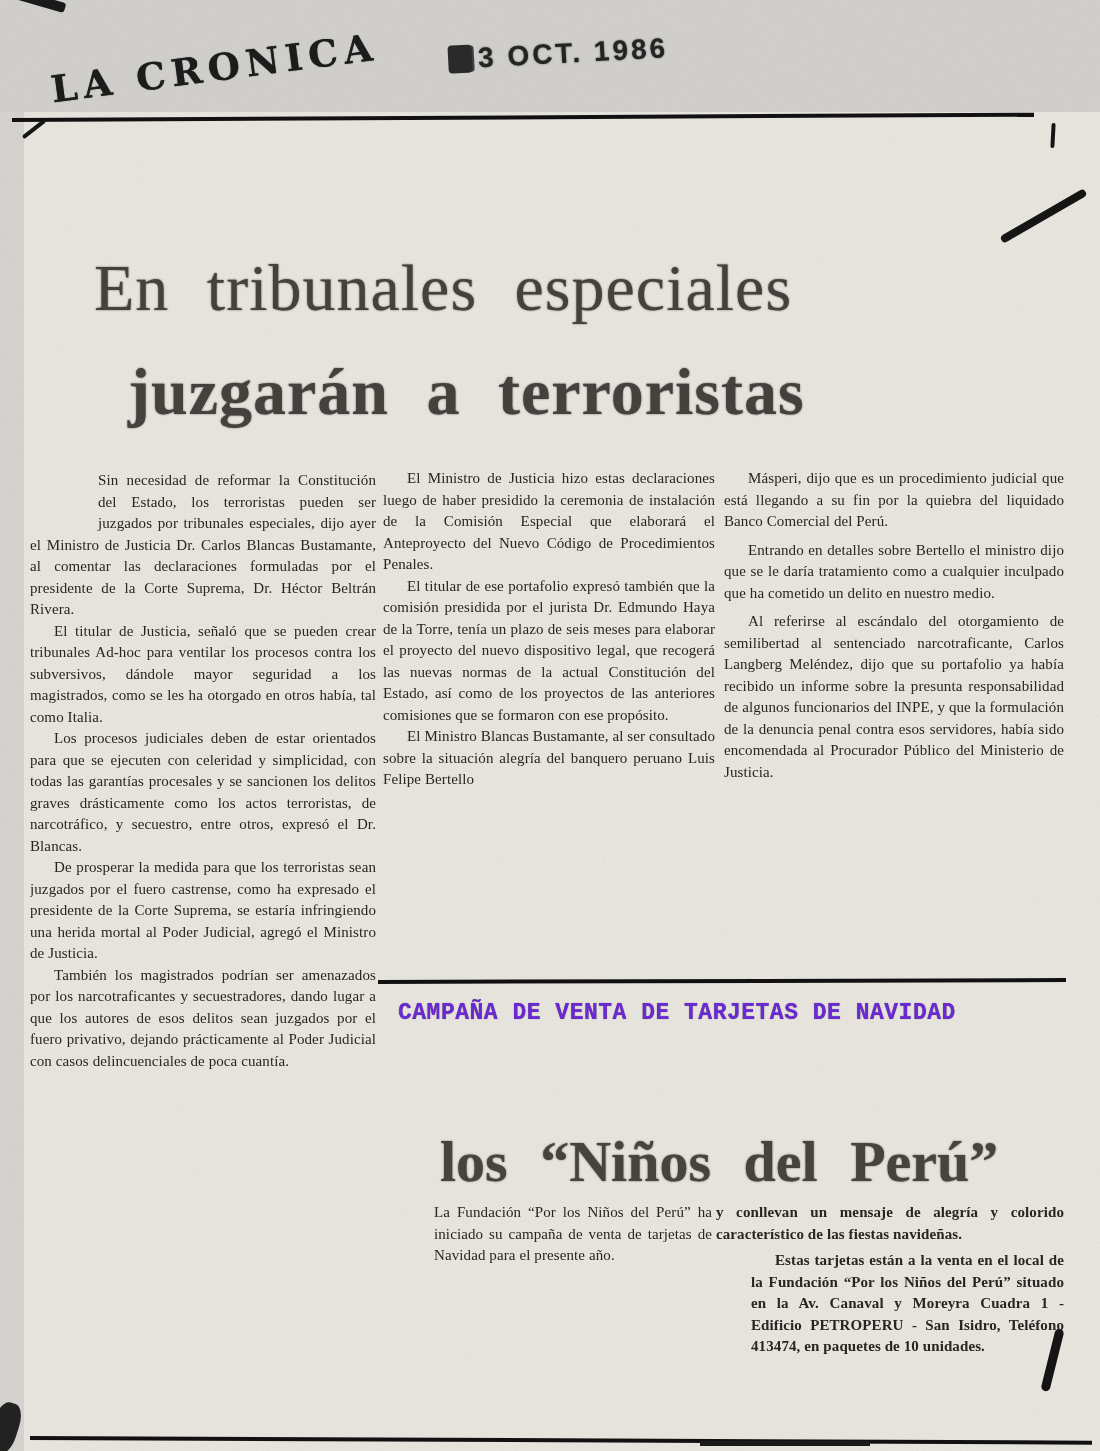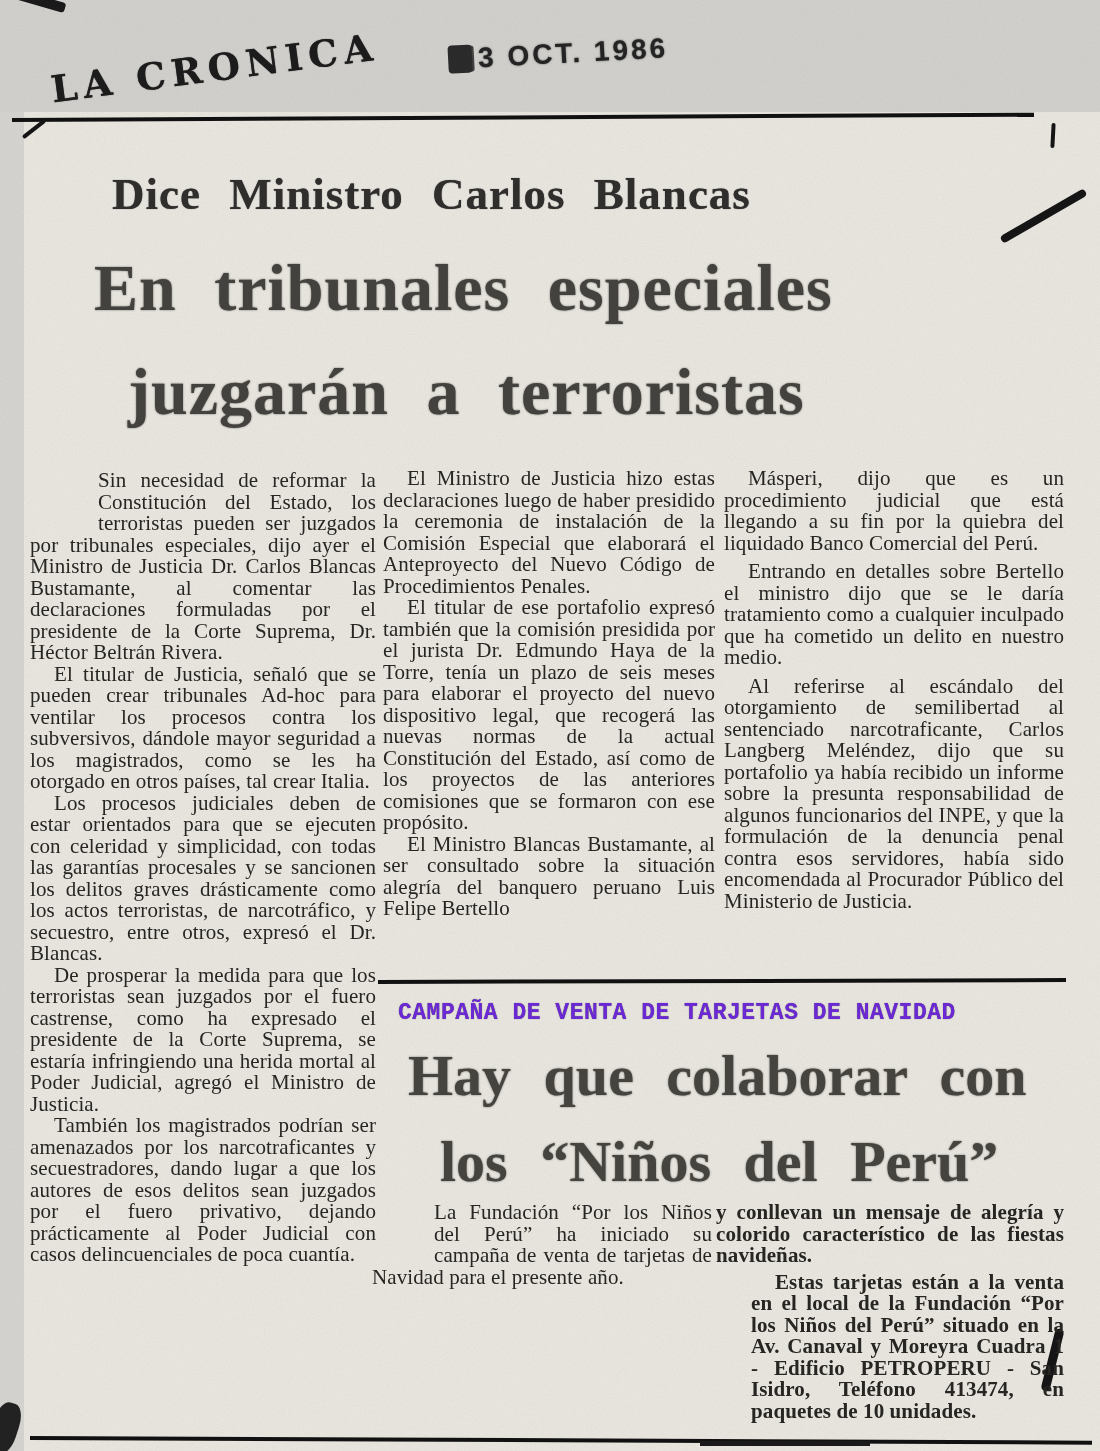--- a/index.html
+++ b/index.html
@@ -28,34 +28,34 @@
   .pen{position:absolute;background:#151515;border-radius:4px;}
   .pen-tr{left:995px;top:212px;width:97px;height:8px;transform:rotate(-30deg);}
   .pen-br{left:1048px;top:1328px;width:9px;height:64px;transform:rotate(14deg);border-radius:6px;}
   .pen-tl{left:20px;top:127px;width:28px;height:4px;transform:rotate(-38deg);}
   .tick-tr{left:1051px;top:123px;width:4px;height:25px;transform:rotate(3deg);}
   .corner-tl{left:14px;top:-4px;width:52px;height:10px;background:#1a1a1a;transform:rotate(16deg);border-radius:3px;}
   .blob-bl{left:-8px;top:1402px;width:26px;height:52px;background:#222;transform:rotate(18deg);border-radius:40%;}
 
   .kicker1{position:absolute;left:112px;top:168px;font-weight:700;font-size:45px;color:#302f2d;
            word-spacing:16px;letter-spacing:1px;text-shadow:0 0 1px #4a4a4a;}
-  .headline1a{position:absolute;left:94px;top:250px;font-weight:700;font-size:66px;color:#45433f;
+  .headline1a{position:absolute;left:94px;top:250px;font-weight:400;font-size:66px;color:#45433f;
               word-spacing:20px;letter-spacing:1px;text-shadow:0 0 2px #6a6862;}
   .headline1b{position:absolute;left:128px;top:354px;font-weight:700;font-size:66px;color:#45433f;
               word-spacing:20px;letter-spacing:1px;text-shadow:0 0 2px #6a6862;}
 
   .kicker2{position:absolute;left:398px;top:1000px;font-family:Liberation Mono, monospace;
            font-weight:700;font-size:23px;color:#6d28d9;letter-spacing:0.5px;text-shadow:0 0 1px #555;}
   .headline2a{position:absolute;left:408px;top:1042px;font-weight:700;font-size:58px;color:#474540;
               word-spacing:18px;text-shadow:0 0 2px #6a6862;}
   .headline2b{position:absolute;left:440px;top:1128px;font-weight:700;font-size:58px;color:#474540;
               word-spacing:18px;text-shadow:0 0 2px #6a6862;}
 
   .col{position:absolute;overflow:hidden;text-align:justify;color:#272623;
-       font-size:21px;line-height:21.5px;letter-spacing:0.1px;}
+       font-size:15px;line-height:21.5px;letter-spacing:0.1px;}
   .col p{margin:0;text-indent:24px;}
   .col p.lead{text-indent:0;}
   .col-1{left:30px;top:470px;width:346px;height:962px;}
   .col-2{left:383px;top:468px;width:332px;height:506px;}
   .col-3{left:724px;top:468px;width:340px;height:508px;}
   .col-3 p + p{margin-top:7px;}
   .col-a2l{left:372px;top:1202px;width:340px;height:246px;}
   .col-a2r{left:716px;top:1202px;width:348px;height:246px;font-weight:bold;}
   .col-a2r p + p{margin-top:5px;margin-left:35px;}
 
@@ -80,48 +80,46 @@
   </div>
 
   <div class="rule rule-top"></div>
   <div class="pen corner-tl"></div>
   <div class="pen pen-tl"></div>
   <div class="pen tick-tr"></div>
   <div class="pen pen-tr"></div>
   <div class="pen pen-br"></div>
   <div class="pen blob-bl"></div>
 
-  <div class="kicker1">Dice Ministro Carlos Blancas</div>
   <div class="headline1a">En tribunales especiales</div>
   <div class="headline1b">juzgarán a terroristas</div>
 
   <div class="col col-1">
     <p class="lead"><span class="bullet-box"><span class="bullet"></span></span><span>Sin necesidad de reformar la Constitución del Estado, los terroristas pueden ser juzgados por tribunales especiales, dijo ayer el Ministro de Justicia Dr. Carlos Blancas Bustamante, al comentar las declaraciones formuladas por el presidente de la Corte Suprema, Dr. Héctor Beltrán Rivera.</span></p>
-    <p>El titular de Justicia, señaló que se pueden crear tribunales Ad-hoc para ventilar los procesos contra los subversivos, dándole mayor seguridad a los magistrados, como se les ha otorgado en otros países, tal crear Italia.</p>
+    <p>El titular de Justicia, señaló que se pueden crear tribunales Ad-hoc para ventilar los procesos contra los subversivos, dándole mayor seguridad a los magistrados, como se les ha otorgado en otros había, tal como Italia.</p>
     <p>Los procesos judiciales deben de estar orientados para que se ejecuten con celeridad y simplicidad, con todas las garantías procesales y se sancionen los delitos graves drásticamente como los actos terroristas, de narcotráfico, y secuestro, entre otros, expresó el Dr. Blancas.</p>
     <p>De prosperar la medida para que los terroristas sean juzgados por el fuero castrense, como ha expresado el presidente de la Corte Suprema, se estaría infringiendo una herida mortal al Poder Judicial, agregó el Ministro de Justicia.</p>
     <p>También los magistrados podrían ser amenazados por los narcotraficantes y secuestradores, dando lugar a que los autores de esos delitos sean juzgados por el fuero privativo, dejando prácticamente al Poder Judicial con casos delincuenciales de poca cuantía.</p>
   </div>
 
   <div class="col col-2">
     <p>El Ministro de Justicia hizo estas declaraciones luego de haber presidido la ceremonia de instalación de la Comisión Especial que elaborará el Anteproyecto del Nuevo Código de Procedimientos Penales.</p>
     <p>El titular de ese portafolio expresó también que la comisión presidida por el jurista Dr. Edmundo Haya de la Torre, tenía un plazo de seis meses para elaborar el proyecto del nuevo dispositivo legal, que recogerá las nuevas normas de la actual Constitución del Estado, así como de los proyectos de las anteriores comisiones que se formaron con ese propósito.</p>
     <p>El Ministro Blancas Bustamante, al ser consultado sobre la situación alegría del banquero peruano Luis Felipe Bertello</p>
   </div>
 
   <div class="col col-3">
     <p>Másperi, dijo que es un procedimiento judicial que está llegando a su fin por la quiebra del liquidado Banco Comercial del Perú.</p>
     <p>Entrando en detalles sobre Bertello el ministro dijo que se le daría tratamiento como a cualquier inculpado que ha cometido un delito en nuestro medio.</p>
     <p>Al referirse al escándalo del otorgamiento de semilibertad al sentenciado narcotraficante, Carlos Langberg Meléndez, dijo que su portafolio ya había recibido un informe sobre la presunta responsabilidad de algunos funcionarios del INPE, y que la formulación de la denuncia penal contra esos servidores, había sido encomendada al Procurador Público del Ministerio de Justicia.</p>
   </div>
 
   <div class="rule rule-mid"></div>
 
   <div class="kicker2">CAMPAÑA DE VENTA DE TARJETAS DE NAVIDAD</div>
-  <div class="headline2a">Hay que colaborar con</div>
   <div class="headline2b">los “Niños del Perú”</div>
 
   <div class="col col-a2l">
     <p class="lead"><span class="bullet-box"><span class="bullet"></span></span><span>La Fundación “Por los Niños del Perú” ha iniciado su campaña de venta de tarjetas de Navidad para el presente año.</span></p>
   </div>
 
   <div class="col col-a2r">
     <p class="lead">y conllevan un mensaje de alegría y colorido característico de las fiestas navideñas.</p>
     <p>Estas tarjetas están a la venta en el local de la Fundación “Por los Niños del Perú” situado en la Av. Canaval y Moreyra Cuadra 1 - Edificio PETROPERU - San Isidro, Teléfono 413474, en paquetes de 10 unidades.</p>
   </div>

